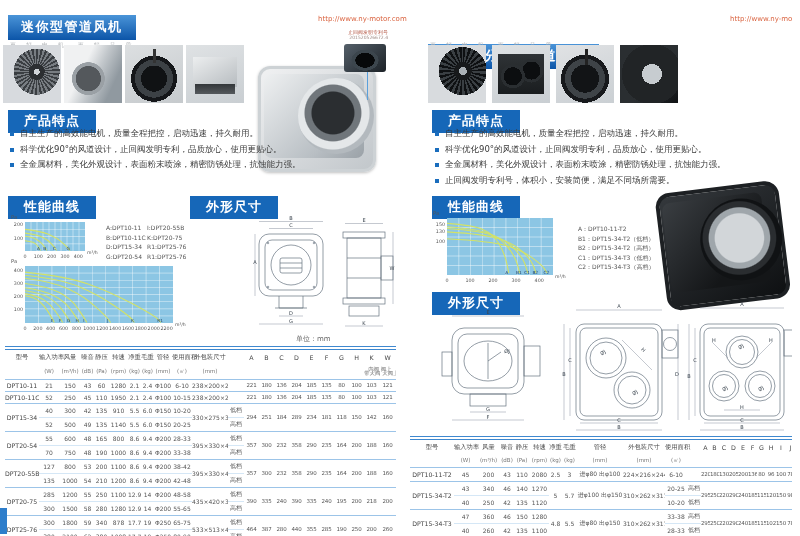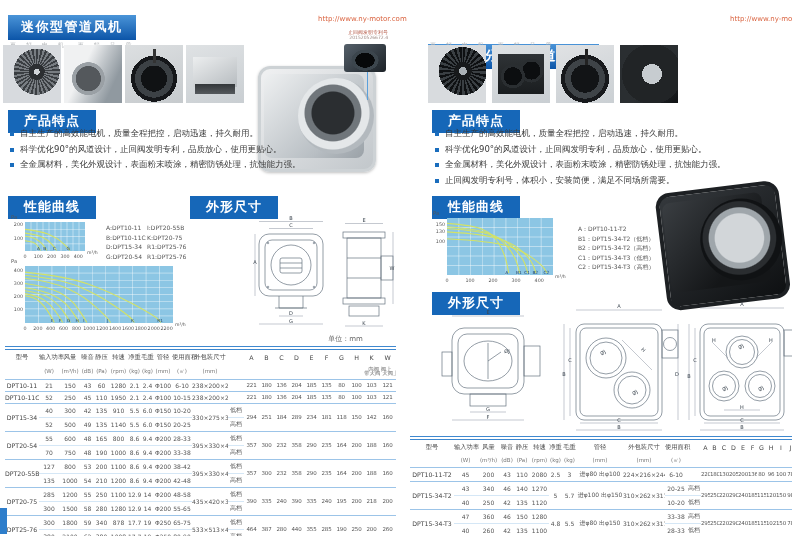--- a/index.html
+++ b/index.html
@@ -62,21 +62,21 @@
   .bfr-body{position:absolute;left:10px;top:50px;width:100px;height:90px;
       background:linear-gradient(135deg,#3a3e42,#141618 70%);border-radius:8px;}
   .bfr-duct{position:absolute;left:44px;top:54px;width:82px;height:82px;border-radius:50%;
       background:radial-gradient(circle at 48% 48%, #d2d6d9 0 40%, #9fa6ab 42% 50%, #2a2d30 52% 60%, #101214 62%);}
   .patent-text{font-size:5px;line-height:6px;color:#b65c4a;text-align:right;white-space:nowrap;}
   .patent-text .num{color:#a08b86;font-size:4.5px;}
   .patent-box{left:344px;top:44px;width:42px;height:28px;border-radius:3px;position:absolute;background:
       radial-gradient(ellipse at 50% 58%, #07090a 0 32%, #3c464d 33% 45%, transparent 46%),
       linear-gradient(140deg,#55606a,#1c2227);}
   .patent-line{left:367px;top:72px;width:1px;height:28px;background:#5aa0dc;position:absolute;}
-  .unit-note{font-size:7px;color:#666;text-align:center;}
+  .unit-note{font-size:7px;color:#666;text-align:left;}
   .tablewrap{border-top:1px solid #3f88cf;padding-top:1.5px;}
   table.spec{border-collapse:collapse;table-layout:fixed;width:100%;
       border-top:1px solid #3f88cf;border-bottom:2px solid #3f88cf;}
   table.spec th{font-size:6.3px;color:#444;font-weight:normal;padding:3.5px 0;white-space:nowrap;text-align:center;}
   table.spec tr.units td{font-size:5.5px;color:#777;padding:1px 0 3px;border-bottom:1px solid #9cc4e8;}
   table.spec td{font-size:6px;color:#555;text-align:center;padding:2px 0;white-space:nowrap;overflow:hidden;}
   table.spec td.model{font-size:6.2px;color:#444;}
   table.spec td.dim{font-size:5.5px;letter-spacing:-0.2px;}
   table.spec tbody tr td{border-top:1px solid #d5e7f6;}
   table.spec tbody tr.gs td{border-top:1px solid #9cc4e8;}

